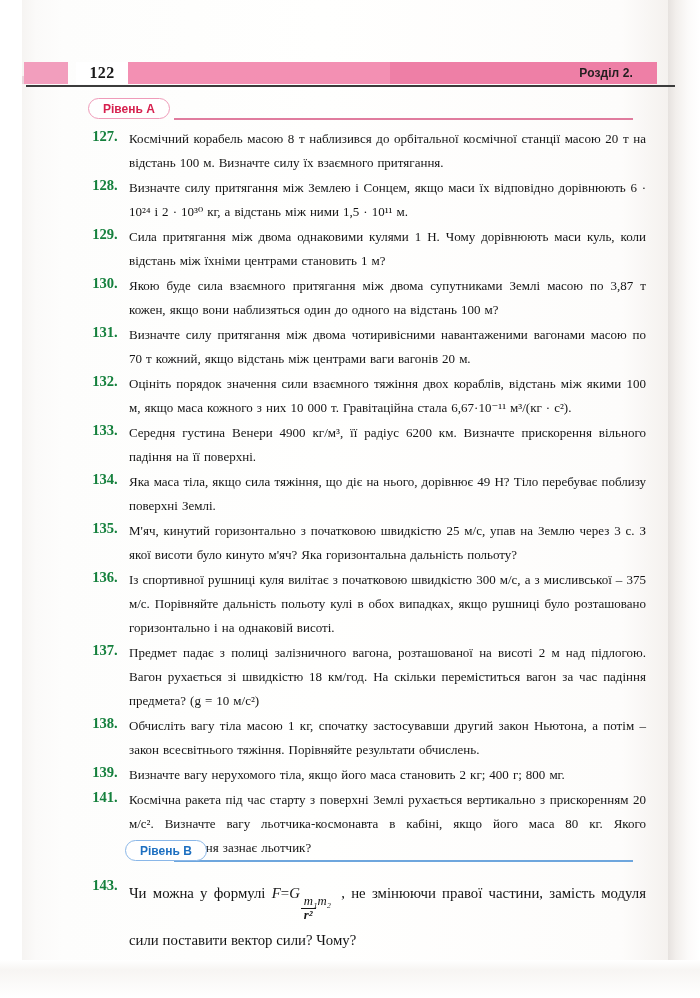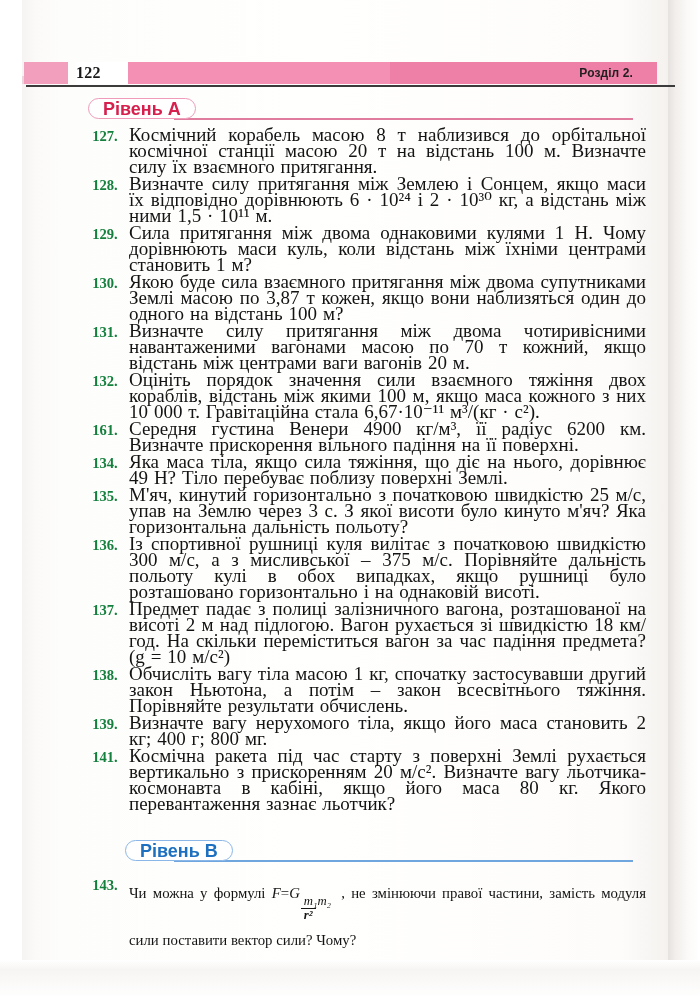--- a/index.html
+++ b/index.html
@@ -84,21 +84,21 @@
     height: 22px;
     background: #ee7fa6;
   }
   .page-number {
     position: absolute;
     left: 52px;
     top: 0px;
     width: 52px;
     height: 22px;
     line-height: 22px;
-    text-align: left;
+    text-align: center;
     font-family: "Liberation Serif", serif;
     font-size: 16px;
     font-weight: 700;
     color: #1a1a1a;
     background: #ffffff;
     letter-spacing: 0.3px;
   }
   .chapter-label {
     position: absolute;
     right: 24px;
@@ -126,21 +126,21 @@
     position: absolute;
     left: 0;
     top: 0;
     height: 21px;
     padding: 0 14px;
     line-height: 21px;
     border-radius: 11px;
     border: 1.6px solid #ef9bb9;
     background: #ffffff;
     font-family: "Liberation Sans", sans-serif;
-    font-size: 18px;
+    font-size: 12px;
     font-weight: 700;
     color: #d6214f;
     white-space: nowrap;
     box-sizing: border-box;
     z-index: 2;
   }
   .level-badge.blue {
     border-color: #8ab7e8;
     color: #1d6fc0;
     margin-left: 37px;
@@ -176,22 +176,22 @@
     font-size: 14.6px;
     font-weight: 700;
     line-height: 18.1px;
     color: #15803d;
     white-space: nowrap;
   }
   .problem-body {
     flex: 1 1 auto;
     padding-left: 7px;
     font-family: "Liberation Serif", "DejaVu Serif", serif;
-    font-size: 19px;
-    line-height: 16px;
+    font-size: 13px;
+    line-height: 24px;
     text-align: justify;
     text-justify: inter-word;
     color: #141414;
     hyphens: manual;
   }
   .problem-body.loose { word-spacing: 0.06em; }
 
   .mathit {
     font-family: "Liberation Serif", "DejaVu Serif", serif;
     font-style: italic;
@@ -260,21 +260,21 @@
       </div>
       <div class="problem">
         <div class="problem-num">131.</div>
         <div class="problem-body loose">Визначте силу притягання між двома чотиривісними навантаженими вагонами масою по 70 т кожний, якщо відстань між центрами ваги вагонів 20 м.</div>
       </div>
       <div class="problem">
         <div class="problem-num">132.</div>
         <div class="problem-body loose">Оцініть порядок значення сили взаємного тяжіння двох кораблів, відстань між якими 100 м, якщо маса кожного з них 10 000 т. Гравітаційна стала 6,67·10⁻¹¹ м³/(кг · с²).</div>
       </div>
       <div class="problem">
-        <div class="problem-num">161.</div>
+        <div class="problem-num">133.</div>
         <div class="problem-body loose">Середня густина Венери 4900 кг/м³, її радіус 6200 км. Визначте прискорення вільного падіння на її поверхні.</div>
       </div>
       <div class="problem">
         <div class="problem-num">134.</div>
         <div class="problem-body loose">Яка маса тіла, якщо сила тяжіння, що діє на нього, дорівнює 49 Н? Тіло перебуває поблизу поверхні Землі.</div>
       </div>
       <div class="problem">
         <div class="problem-num">135.</div>
         <div class="problem-body loose">М'яч, кинутий горизонтально з початковою швидкістю 25 м/с, упав на Землю через 3 с. З якої висоти було кинуто м'яч? Яка горизонтальна дальність польоту?</div>
       </div>

